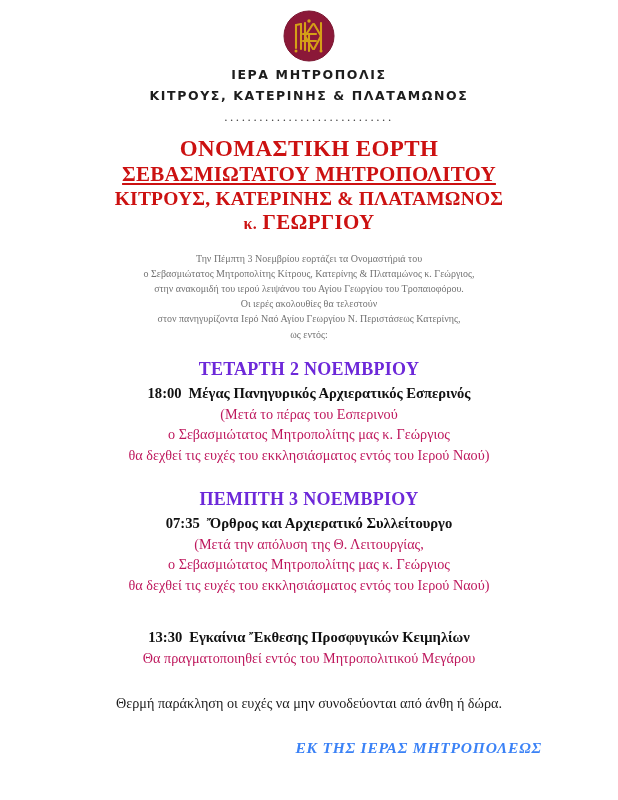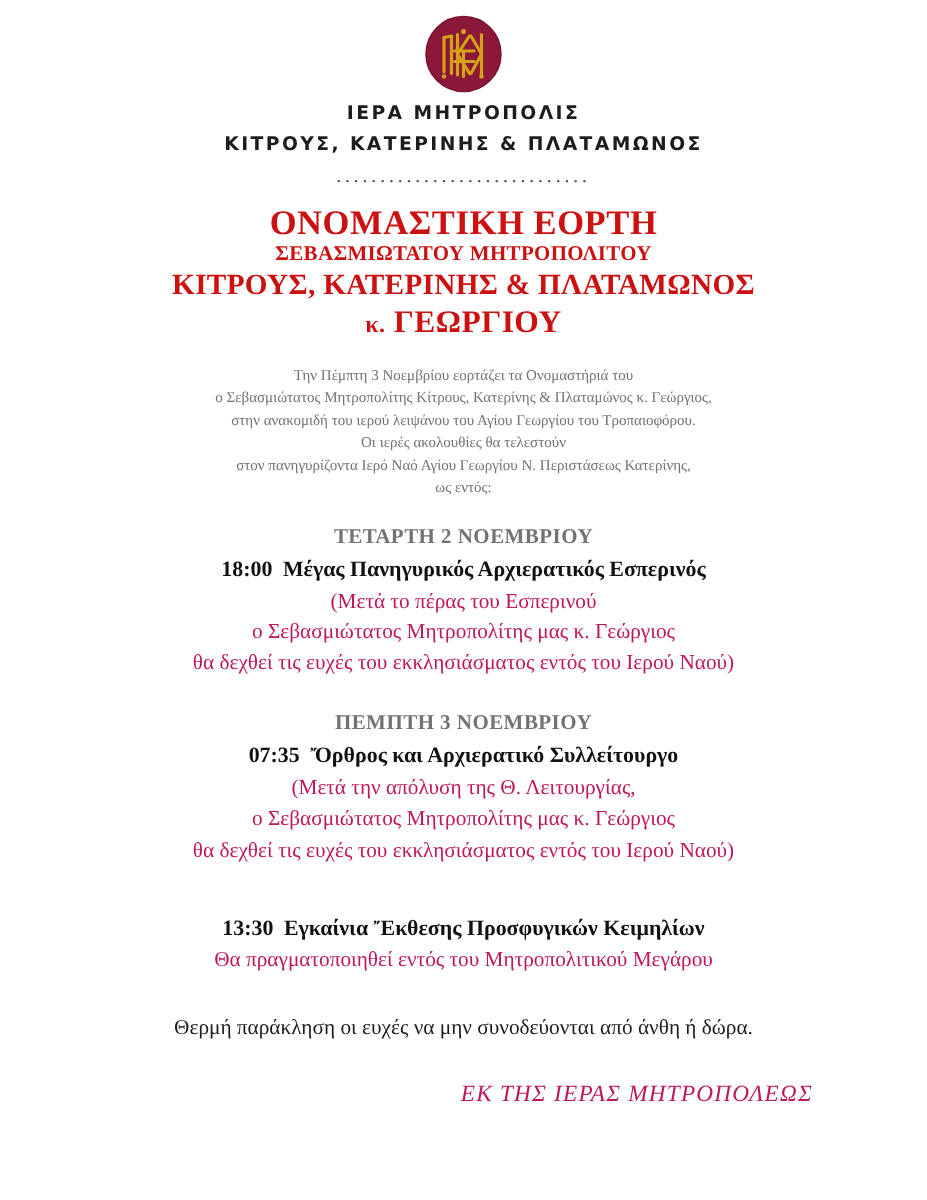--- a/index.html
+++ b/index.html
@@ -72,21 +72,21 @@
 
   
   .title-block {
     text-align: center;
     color: #cc1111;
     font-weight: bold;
     line-height: 1.18;
     margin-bottom: 16px;
   }
   .title-l1 { font-size: 23px; letter-spacing: 0.4px; }
-  .title-l2 { font-size: 14px; letter-spacing: 0.2px; }
+  .title-l2 { font-size: 21px; letter-spacing: 0.2px; text-decoration: underline; }
   .title-l3 { font-size: 19.5px; letter-spacing: 0.2px; }
   .title-l4 { font-size: 21px; letter-spacing: 0.3px; }
   .title-l4 .kappa {
     font-size: 16px;
     font-weight: bold;
   }
 
   
   .intro {
     text-align: center;
@@ -98,23 +98,23 @@
   }
   .intro div { white-space: nowrap; }
 
   
   .section {
     text-align: center;
     margin-bottom: 14px;
     width: 100%;
   }
   .section-heading {
-    color: #737373;
-    font-weight: bold;
-    font-size: 14px;
+    color: #6d28d9;
+    font-weight: bold;
+    font-size: 18px;
     letter-spacing: 0.3px;
     margin-bottom: 5px;
   }
   .event-line {
     font-weight: bold;
     font-size: 14.6px;
     color: #111111;
     margin-bottom: 2px;
     white-space: nowrap;
   }
@@ -148,24 +148,24 @@
   }
 
   
   .signature {
     width: 100%;
     text-align: right;
     margin-top: 27px;
     padding-right: 42px;
     box-sizing: border-box;
     font-style: italic;
-    font-weight: normal;
+    font-weight: bold;
     font-size: 15.5px;
     letter-spacing: 0.8px;
-    color: #be185d;
+    color: #3b82f6;
   }
 </style>
 </head>
 <body>
 
 <div class="page">
 
   <div class="emblem-wrap">
     <svg class="emblem" width="52" height="52" viewBox="0 0 52 52">
       <circle cx="26" cy="26" r="25" fill="#8B1838"></circle>

